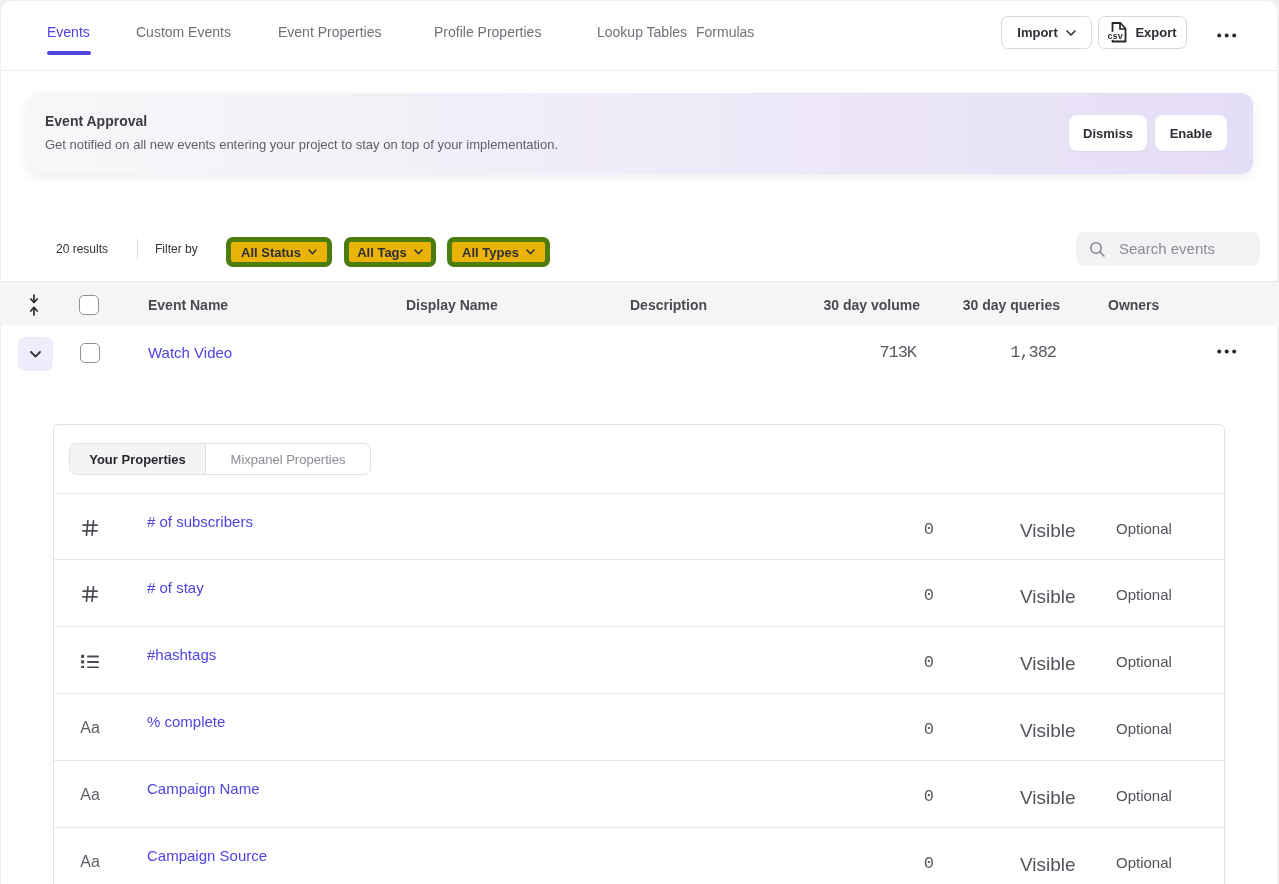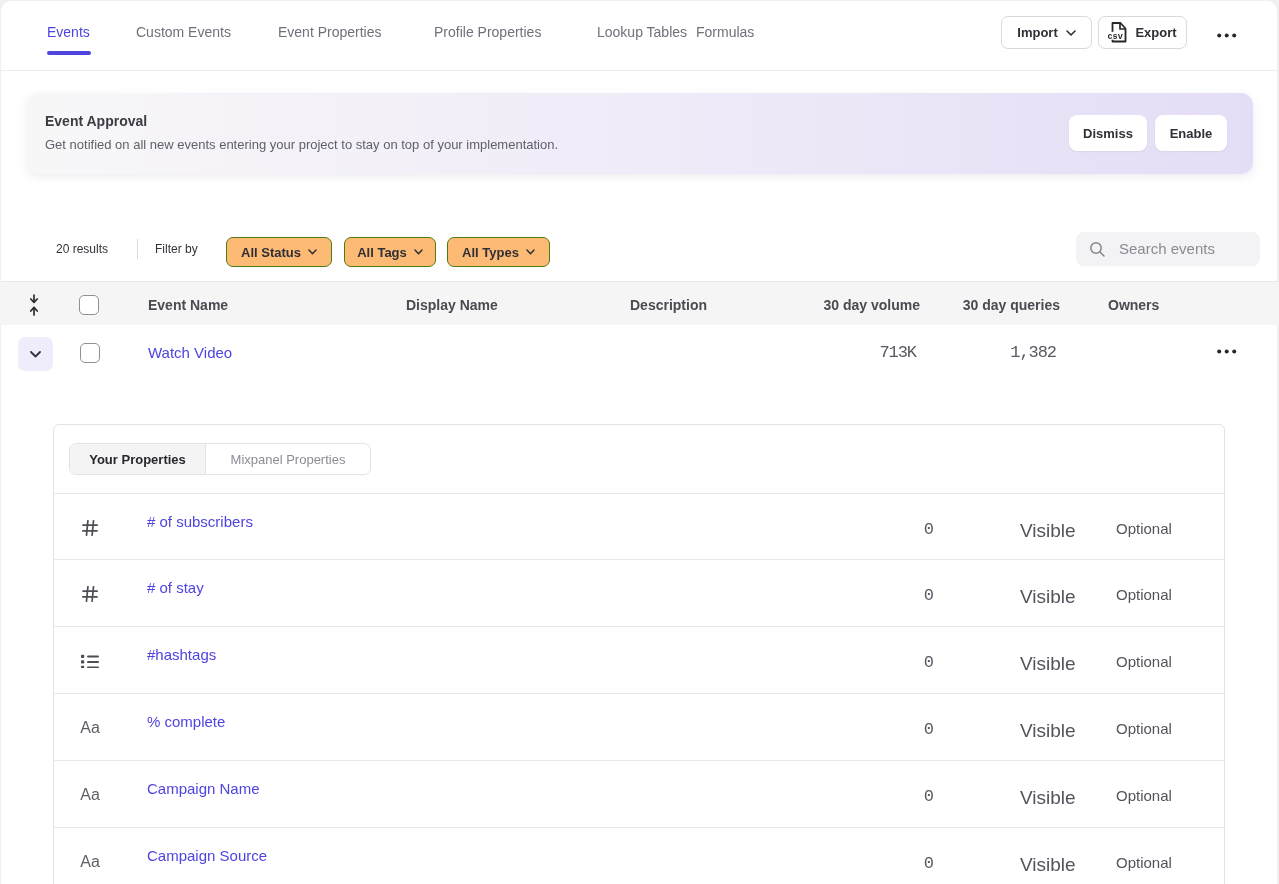--- a/index.html
+++ b/index.html
@@ -24,21 +24,21 @@
             background:linear-gradient(90deg,#f8f7f8 0%, #efeaf8 55%, #e4ddf6 100%);
             box-shadow:0 3px 8px rgba(80,70,120,0.10); }
   .banner h3 { position:absolute; left:18px; top:20px; font-size:14px; font-weight:bold; color:#3c3c44; }
   .banner p  { position:absolute; left:18px; top:44px; font-size:13px; color:#5f5f6a; }
   .bbtn { position:absolute; top:22px; height:36px; background:#fff; border-radius:8px;
           display:flex; align-items:center; justify-content:center; font-size:13px; font-weight:bold; color:#2f2f37;
           box-shadow:0 1px 2px rgba(0,0,0,0.06); }
 
   
   .ftext { position:absolute; top:242px; font-size:12px; color:#32323a; white-space:nowrap;text-align:right; }
-  .fbtn { position:absolute; top:237px; height:30px; background:#fdba74; border:1px solid #4d7c0f; border-radius:7px;
+  .fbtn { position:absolute; top:237px; height:30px; background:#eab308; border:5px solid #4d7c0f; border-radius:7px;
           display:flex; align-items:center; justify-content:center; gap:7px; font-size:13px; font-weight:bold; color:#2f2f37; }
   .search { position:absolute; left:1076px; top:232px; width:184px; height:34px; background:#f3f3f5; border-radius:8px; }
   .search span { position:absolute; left:43px; top:8px; font-size:15px; color:#8a8a94; }
 
   
   .thead { position:absolute; left:0px; top:281px; width:1279px; height:44px; background:#f5f5f6;
            border-top:1px solid #e9e9ec; }
   .th { position:absolute; top:15px; font-size:14px; font-weight:bold; color:#4a4a52; white-space:nowrap; }
   .checkbox { position:absolute; width:20px; height:20px; background:#fff; border:1px solid #90909a; border-radius:5px; }
   .chevcell { position:absolute; left:18px; top:337px; width:35px; height:34px; background:#efecfb; border-radius:7px; }

